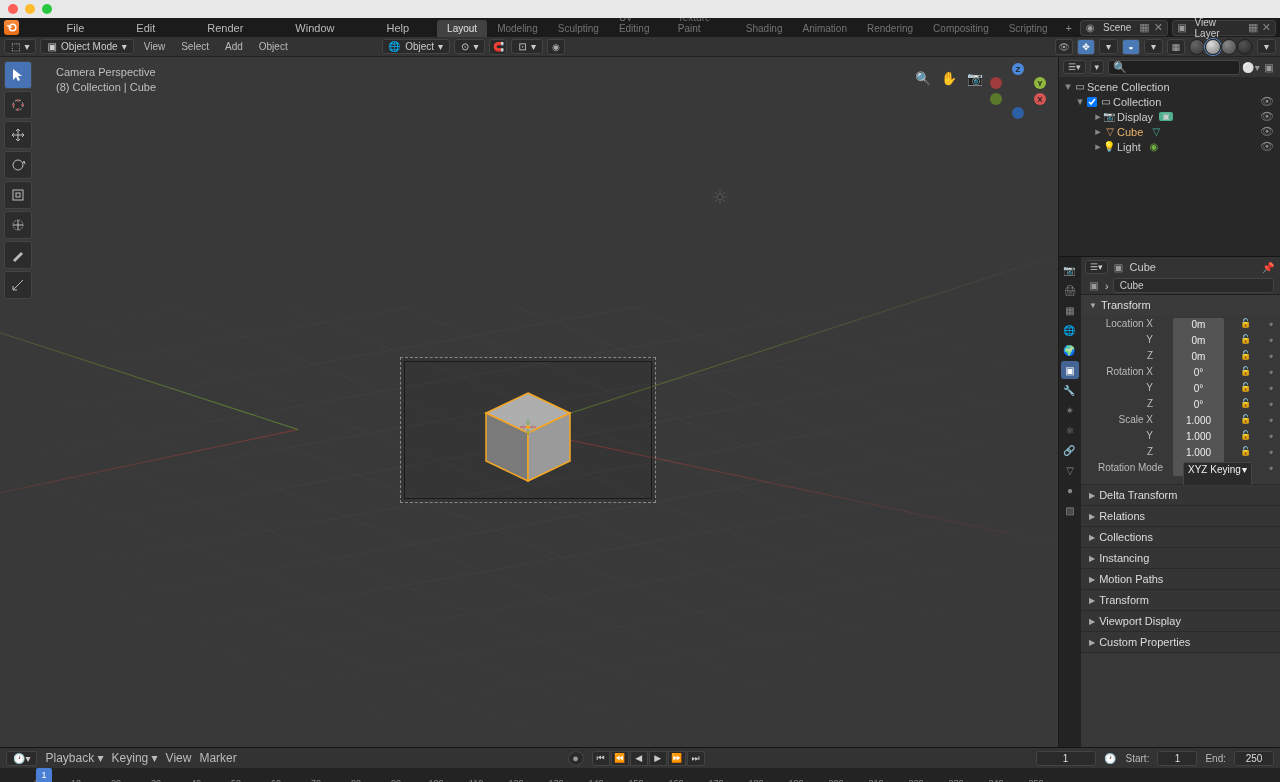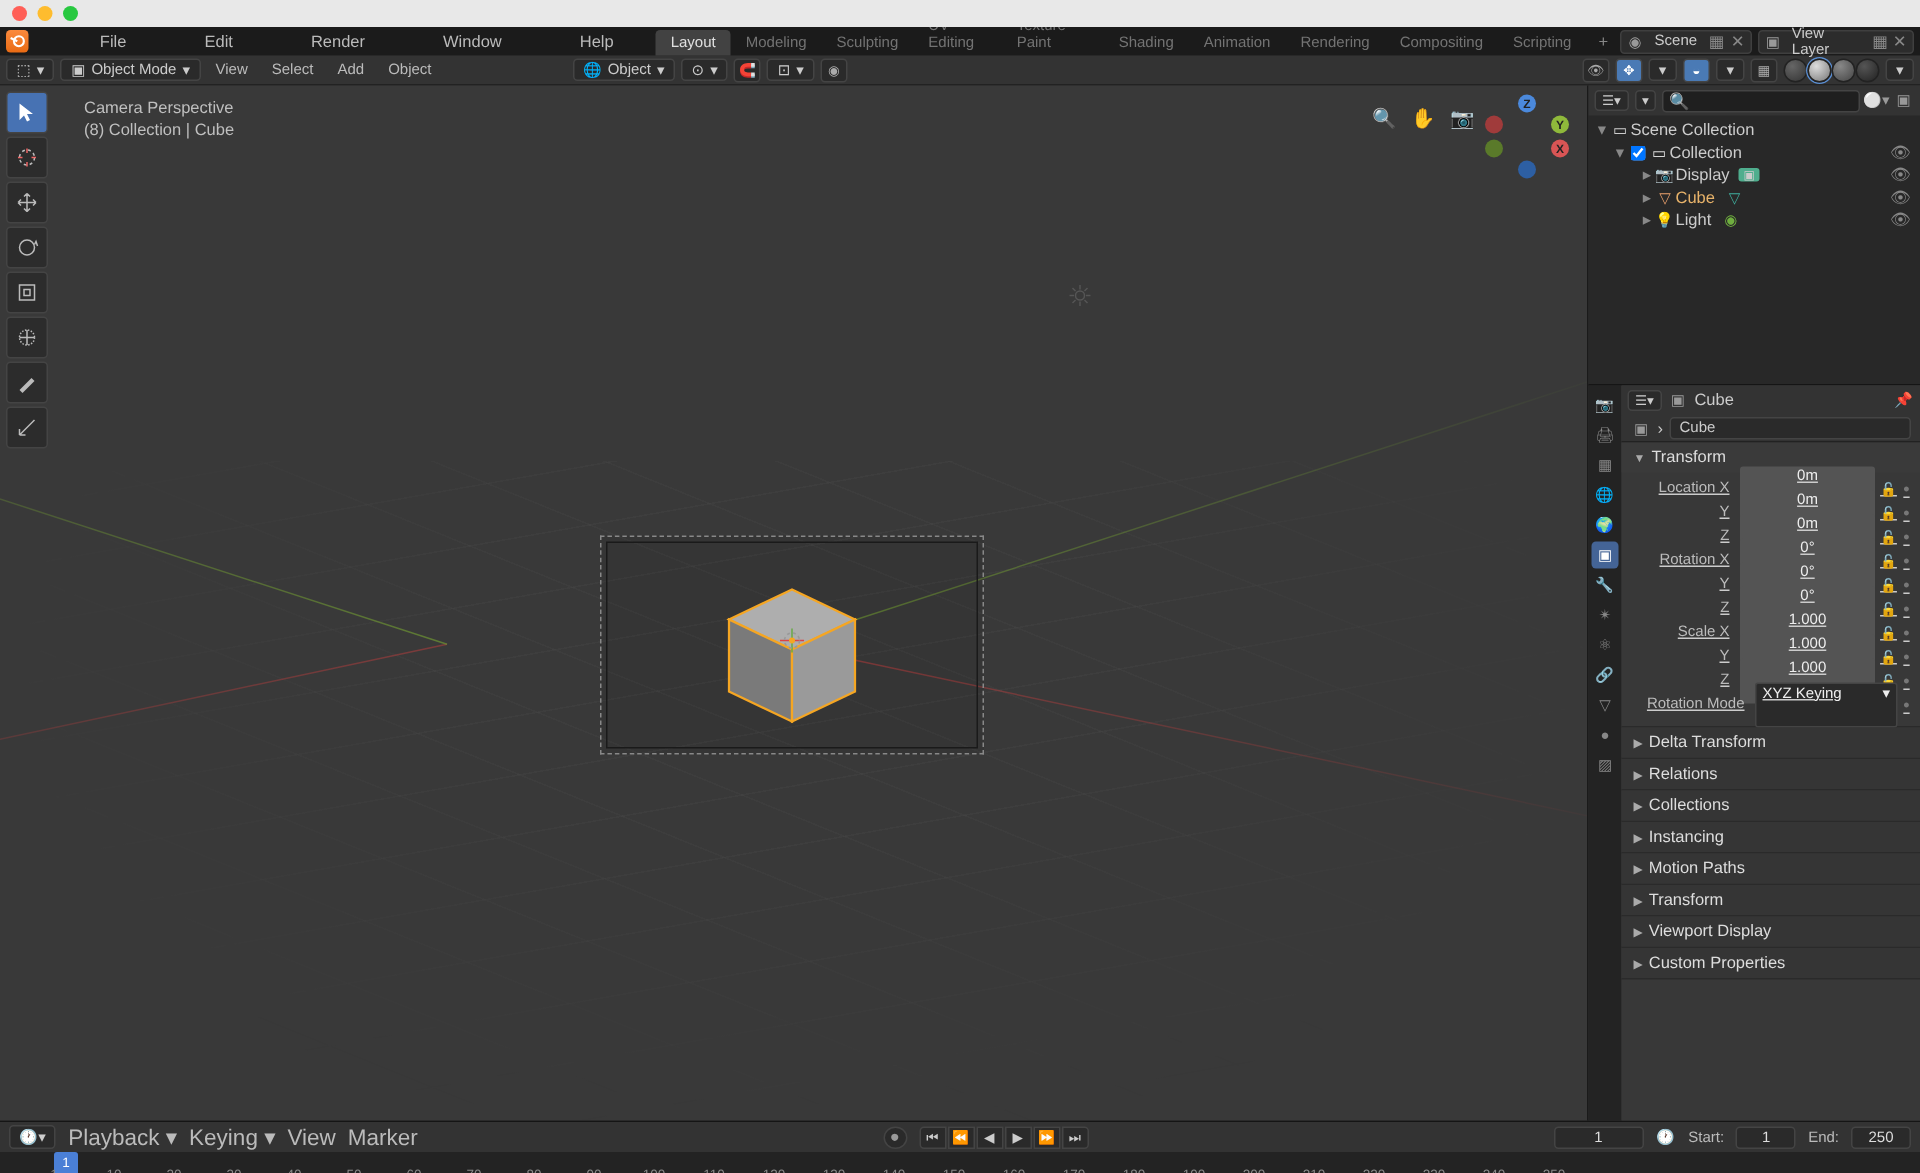--- a/index.html
+++ b/index.html
@@ -91,32 +91,32 @@
 .props .ptab { width:18px; height:18px; margin:0 auto; border-radius:3px; display:flex; align-items:center; justify-content:center; font-size:10px; color:#888; }
 .props .ptab.active { background:#446496; color:#fff; }
 .props .body { flex:1; background:#383838; display:flex; flex-direction:column; }
 .props .phdr { height: 20px; background:#333; display:flex; align-items:center; padding:0 4px; gap:4px; }
 .props .crumb { height: 18px; background:#333; display:flex; align-items:center; padding:0 6px; gap:4px; border-bottom:1px solid #222; }
 .props .crumb .cbox { background:#2a2a2a; border:1px solid #444; border-radius:3px; padding:1px 6px; flex:1; font-size:10px; }
 .panel { border-bottom:1px solid #2a2a2a; }
 .panel .ph { padding: 4px 8px; background:#3a3a3a; color:#ddd; display:flex; align-items:center; gap:4px; }
 .panel .ph .disc { color:#aaa; font-size:8px; }
 .panel .pb { padding: 2px 6px 6px; }
-.prow { display:flex; align-items:center; height:15px; margin:1px 0; gap:3px;text-decoration:underline; }
+.prow { display:flex; align-items:flex-start; height:15px; margin:1px 0; gap:16px; }
 .prow .plabel { width: 70px; text-align:right; color:#bbb; font-size:10px; padding-right:4px; }
 .prow .pval { flex:1; background:#545454; border-radius:2px; text-align:center; color:#eee; font-size:10px; height:30px; line-height:13px; }
 .prow .lock { width:12px; color:#777; font-size:9px; text-align:center; }
 .prow .dot2 { width:6px; color:#777; font-size:12px; text-align:center; }
 .panel.collapsed .ph { background:#353535; }
 
 
 .timeline { height: 55px; background:#2a2a2a; border-top:1px solid #151515; display:flex; flex-direction:column; }
 .timeline .thdr { height:20px; background:#333; display:flex; align-items:center; padding:0 6px; gap:8px; }
 .timeline .thdr .dd { background:#2a2a2a; border:1px solid #444; border-radius:3px; padding:1px 6px; font-size:10px; color:#ccc; display:flex; align-items:center; gap:3px; }
-.timeline .thdr .m { color:#bbb; font-size:15px; }
+.timeline .thdr .m { color:#bbb; font-size:12px; }
 .timeline .play { display:flex; gap:1px; margin:0 auto; }
 .timeline .play .pb { width:18px; height:15px; background:#2a2a2a; border:1px solid #444; display:flex; align-items:center; justify-content:center; color:#ccc; font-size:9px; }
 .timeline .play .pb:first-child{border-radius:3px 0 0 3px} .timeline .play .pb:last-child{border-radius:0 3px 3px 0}
 .timeline .framebox { background:#2a2a2a; border:1px solid #444; border-radius:3px; width:60px; height:15px; text-align:center; font-size:10px; line-height:13px; color:#ddd; }
 .timeline .ruler { flex:1; position:relative; background:#232323; }
 .timeline .ruler .tick { position:absolute; bottom:14px; font-size:9px; color:#888; transform:translateX(-50%); }
 .timeline .ruler .cursor { position:absolute; left:36px; top:0; bottom:0; width:16px; background:#4a7fd6; border-radius:2px; color:#fff; font-size:9px; text-align:center; line-height:14px; }
 
 svg { display:block; }
 </style>

